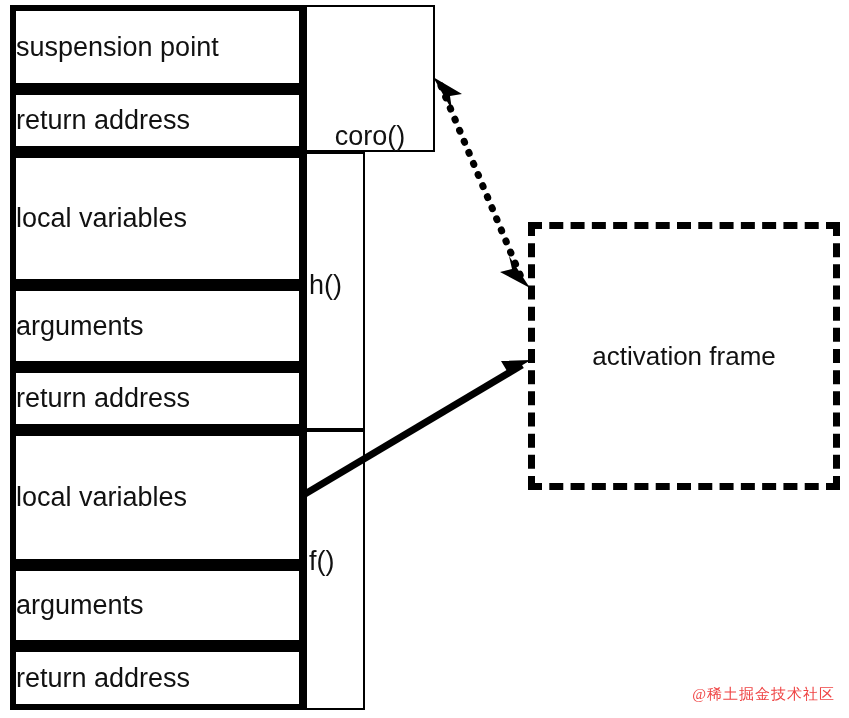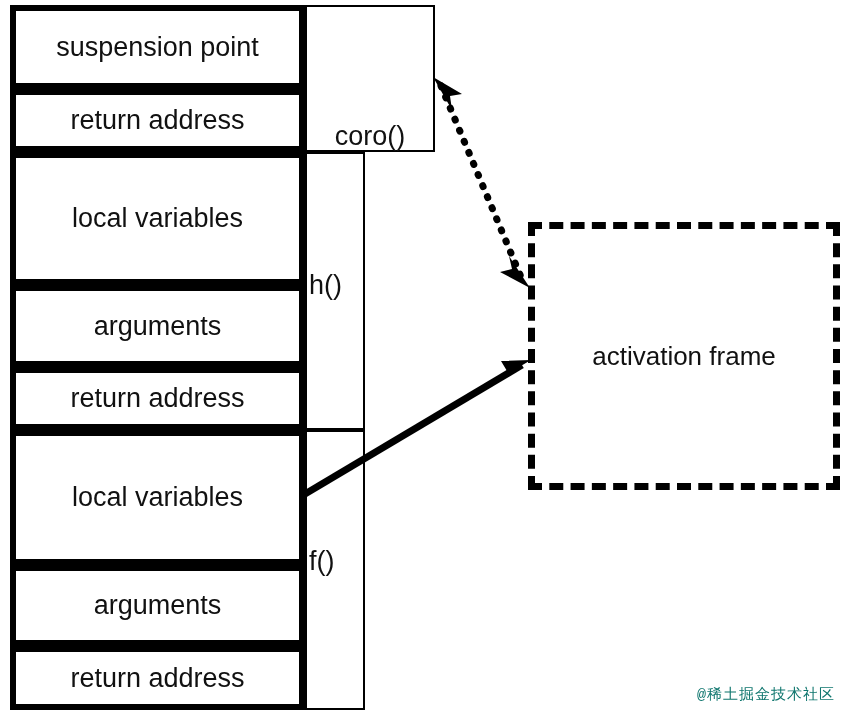--- a/index.html
+++ b/index.html
@@ -21,21 +21,20 @@
   
   .stack-cell {
     position: absolute;
     left: 10px;
     width: 295px;
     box-sizing: border-box;
     border: 6px solid #000000;
     background: #ffffff;
     display: flex;
     align-items: center;
-    justify-content: center;
     color: #111111;
     font-size: 27px;
     line-height: 1;
     white-space: nowrap;
   }
 
   
   .bracket-box {
     position: absolute;
     box-sizing: border-box;
@@ -84,24 +83,24 @@
     height: 718px;
     pointer-events: none;
   }
 
   
   .watermark {
     position: absolute;
     right: 14px;
     bottom: 14px;
     font-size: 15px;
-    color: #0f766e;
+    color: #ef4444;
     letter-spacing: 1px;
     white-space: nowrap;
-    font-family: Liberation Mono, monospace;
+    font-family: Liberation Serif, serif;
   }
 </style>
 </head>
 <body>
 
 <div id="canvas">
 
   <div class="stack-cell" style="top:5px;height:84px;">
     <span>suspension point</span>
   </div>

